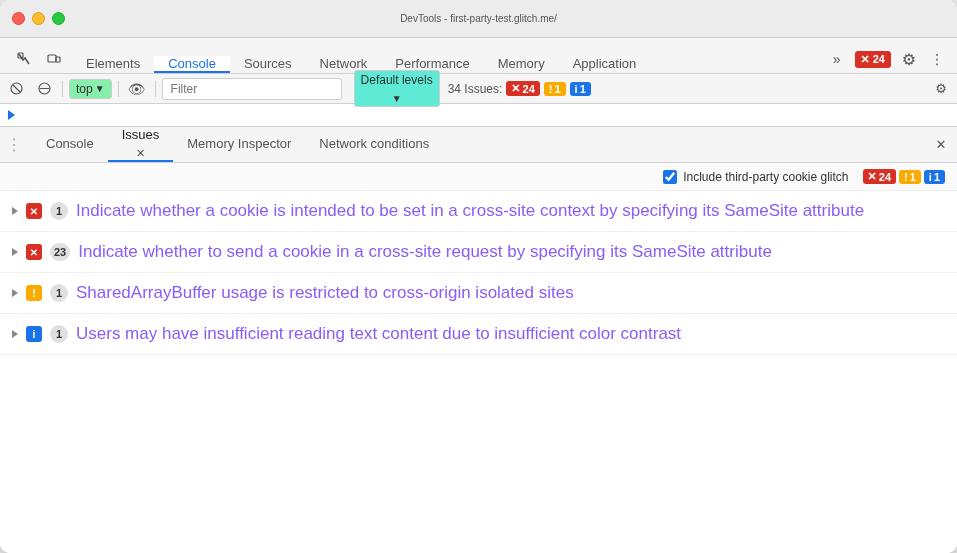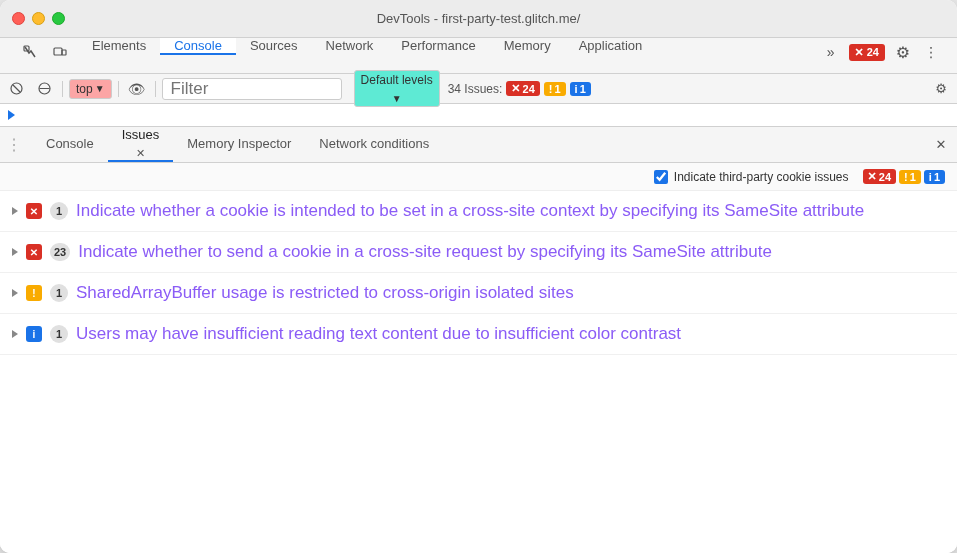--- a/index.html
+++ b/index.html
@@ -41,32 +41,32 @@
       height: 13px;
       border-radius: 50%;
     }
     .tl-close { background: #ff5f57; border: 1px solid #e0443e; }
     .tl-minimize { background: #febc2e; border: 1px solid #d8a012; }
     .tl-maximize { background: #28c840; border: 1px solid #1aab29; }
     .title-bar-title {
       position: absolute;
       left: 50%;
       transform: translateX(-50%);
-      font-size: 13px;
+      font-size: 10px;
       color: #555;
       white-space: nowrap;
     }
     
     .tab-bar {
       background: #f5f5f5;
       border-bottom: 1px solid #d0d0d0;
       display: flex;
-      align-items: flex-start;
+      align-items: flex-end;
       height: 36px;
-      padding: 0 16px;
+      padding: 0 10px;
       flex-shrink: 0;
     }
     .tab-bar-left {
       display: flex;
       align-items: center;
       gap: 2px;
       margin-right: 4px;
     }
     .tab-icon-btn {
       width: 28px;
@@ -176,40 +176,40 @@
     .context-selector {
       display: flex;
       align-items: center;
       gap: 2px;
       padding: 2px 6px;
       border: 1px solid #ccc;
       border-radius: 3px;
       font-size: 12px;
       color: #333;
       cursor: pointer;
-      background: #fca5a5;
+      background: #86efac;
     }
     .eye-btn {
       width: 24px;
       height: 24px;
       display: flex;
       align-items: center;
       justify-content: center;
       border-radius: 3px;
       cursor: pointer;
       color: #555;
       border: none;
       background: transparent;
       font-size: 14px;
     }
     .filter-input {
       border: 1px solid #ccc;
       border-radius: 3px;
       padding: 2px 8px;
-      font-size: 17px;
+      font-size: 12px;
       height: 22px;
       width: 180px;
       outline: none;
       color: #888;
     }
     .levels-selector {
       display: flex;
       align-items: center;
       gap: 6px;
       padding: 2px 6px;
@@ -576,21 +576,21 @@
       </div>
       <div class="panel-tab-bar-right">
         <button class="toolbar-icon-btn">✕</button>
       </div>
     </div>
 
     <div class="panel-content">
 
       <div class="include-row">
         <input type="checkbox" class="include-checkbox" checked="" style="">
-        <span class="include-label">Indicate third-party cookie issues</span>
+        <span class="include-label">Include third-party cookie glitch</span>
         <div class="include-badges">
           <span class="badge-red">
             <span>✕</span>
             <span>24</span>
           </span>
           <span class="badge-yellow">
             <span>!</span>
             <span>1</span>
           </span>
           <span class="badge-blue">

